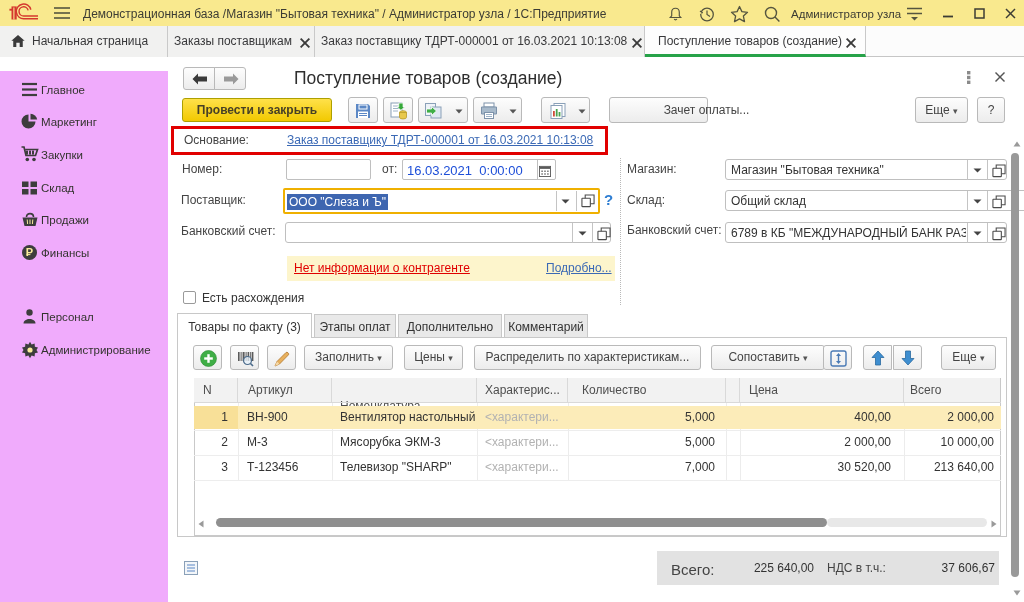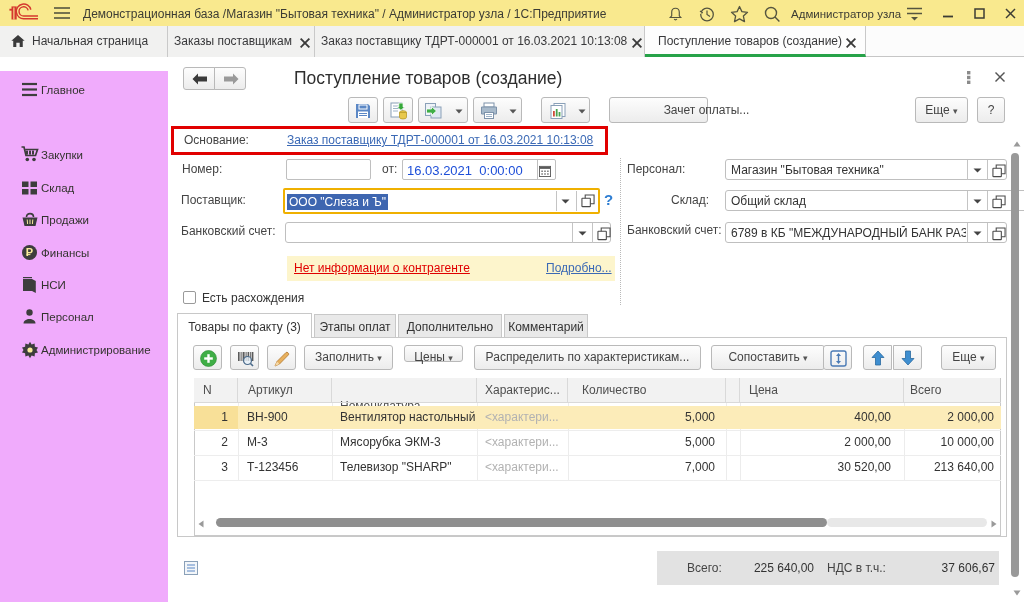--- a/index.html
+++ b/index.html
@@ -154,20 +154,27 @@
     <div class="sbitem" style="top:8px;">
       <svg width="17" height="17" viewBox="0 0 17 17">
           <g stroke="#3d3d3d" stroke-width="2.2">
             <line x1="1" y1="3" x2="16" y2="3"></line>
             <line x1="1" y1="8.5" x2="16" y2="8.5"></line>
             <line x1="1" y1="14" x2="16" y2="14"></line>
           </g>
         </svg>
       <div class="lbl">Главное</div>
     </div>
+    <div class="sbitem" style="top:40px;">
+      <svg width="17" height="17" viewBox="0 0 17 17">
+        <path d="M7.5,1.5 A7,7 0 1 0 14.5,8.5 L7.5,8.5 Z" fill="#3d3d3d"></path>
+        <path d="M9.5,0.8 A6.8,6.8 0 0 1 16.2,6.5 L9.5,6.5 Z" fill="#3d3d3d"></path>
+      </svg>
+      <div class="lbl">Маркетинг</div>
+    </div>
     <div class="sbitem" style="top:73px;">
       <svg width="18" height="17" viewBox="0 0 18 17">
         <path d="M0.5,1 L3,1 L5,9.5 L14.5,9.5 L16.5,3.5 L4.5,3.5" fill="none" stroke="#3d3d3d" stroke-width="1.7"></path>
         <rect x="5" y="4.6" width="2" height="4" fill="#3d3d3d"></rect>
           <rect x="8" y="4.6" width="2" height="4" fill="#3d3d3d"></rect>
           <rect x="11" y="4.6" width="2" height="4" fill="#3d3d3d"></rect>
         <circle cx="6.3" cy="13.5" r="1.8" fill="#3d3d3d"></circle>
           <circle cx="13" cy="13.5" r="1.8" fill="#3d3d3d"></circle>
       </svg>
       <div class="lbl">Закупки</div>
@@ -196,28 +203,20 @@
       <div class="lbl">Продажи</div>
     </div>
     <div class="sbitem" style="top:171px;">
       <svg width="17" height="17" viewBox="0 0 17 17">
         <circle cx="8.5" cy="8.5" r="7.5" fill="#3d3d3d"></circle>
         <text x="8.5" y="12.4" font-size="11" font-weight="bold" fill="#faec9c" text-anchor="middle" font-family="Liberation Sans">P</text>
         <line x1="5.6" y1="10.6" x2="9.4" y2="10.6" stroke="#faec9c" stroke-width="1"></line>
       </svg>
       <div class="lbl">Финансы</div>
     </div>
-    <div class="sbitem" style="top:203px;">
-      <svg width="17" height="17" viewBox="0 0 17 17">
-        <rect x="2" y="3" width="9" height="12" fill="#3d3d3d"></rect>
-        <path d="M11,3 L14.8,5 L14.8,17 L11,15 Z" fill="#3d3d3d"></path>
-        <rect x="2" y="1" width="9" height="1.2" fill="#3d3d3d"></rect>
-      </svg>
-      <div class="lbl">НСИ</div>
-    </div>
     <div class="sbitem" style="top:235px;">
       <svg width="17" height="17" viewBox="0 0 17 17">
         <circle cx="8.5" cy="4.5" r="3.2" fill="#3d3d3d"></circle>
         <path d="M2.5,15.5 C2.5,9.5 14.5,9.5 14.5,15.5 Z" fill="#3d3d3d"></path>
       </svg>
       <div class="lbl">Персонал</div>
     </div>
     <div class="sbitem" style="top:268px;">
       <svg width="18" height="18" viewBox="0 0 18 18">
         <path d="M9,0.8 L10.6,3.4 L13.6,2.6 L13.9,5.7 L17,6.4 L15.5,9 L17,11.6 L13.9,12.3 L13.6,15.4 L10.6,14.6 L9,17.2 L7.4,14.6 L4.4,15.4 L4.1,12.3 L1,11.6 L2.5,9 L1,6.4 L4.1,5.7 L4.4,2.6 L7.4,3.4 Z" fill="#3d3d3d"></path>
@@ -247,20 +246,23 @@
           <rect x="0" y="9.6" width="3.4" height="3.4"></rect>
         </g>
       </svg>
     <svg class="abs" style="left:825px;top:15px;" width="10" height="10" viewBox="0 0 10 10">
         <g stroke="#555" stroke-width="1.4">
           <line x1="0.5" y1="0.5" x2="9.5" y2="9.5"></line>
           <line x1="9.5" y1="0.5" x2="0.5" y2="9.5"></line>
         </g>
       </svg>
 
+    <div class="abs" style="left:12px;top:41px;width:150px;height:24px;background:linear-gradient(#ffe14a,#f2c900);border:1px solid #ada000;border-radius:3px;">
+      <div style="text-align:center;margin-top:4px;font-weight:bold;font-size:12px;color:#474026;">Провести и закрыть</div>
+    </div>
     <div class="btn" style="left:178px;top:40px;width:30px;height:26px;">
       <svg style="position:absolute;left:6px;top:5px;" width="16" height="16" viewBox="0 0 16 16">
         <path d="M1,1 L13,1 L15,3 L15,15 L1,15 Z" fill="#5b87c5"></path>
         <rect x="3.5" y="1.5" width="9" height="5" fill="#fff"></rect>
           <rect x="4.5" y="2.5" width="7" height="3" fill="#5b87c5"></rect>
         <rect x="3" y="8.5" width="10" height="6.5" fill="#fff"></rect>
           <g stroke="#5b87c5" stroke-width="1">
             <line x1="4" y1="10.5" x2="12" y2="10.5"></line>
             <line x1="4" y1="12.5" x2="12" y2="12.5"></line>
           </g>
@@ -375,36 +377,36 @@
         </svg>
       <svg style="position:absolute;left:311px;top:4px;" width="14" height="14" viewBox="0 0 15 15">
           <g fill="none" stroke="#4a4a4a" stroke-width="1.15">
             <rect x="1" y="4.5" width="9" height="9" rx="0.5"></rect>
             <path d="M4.5,4.5 L4.5,1 L14,1 L14,10.5 L10,10.5"></path>
           </g>
         </svg>
     </div>
 
     <div class="abs" style="left:450px;top:101px;width:1px;height:147px;border-left:1px dotted #b9b9b9;"></div>
-    <label style="left:457px;top:105px;">Персонал:</label>
+    <label style="left:457px;top:105px;">Магазин:</label>
     <div class="inp" style="left:555px;top:102px;width:282px;height:21px;border-radius:3px;">
       <div style="position:absolute;left:5px;top:3px;font-size:12px;color:#333;white-space:nowrap;overflow:hidden;width:235px;">Магазин "Бытовая техника"</div>
       <div style="position:absolute;left:241px;top:0px;width:1px;height:20px;background:#c4c4c4;"></div>
       <div style="position:absolute;left:261px;top:0px;width:1px;height:20px;background:#c4c4c4;"></div>
       <svg style="position:absolute;left:247px;top:8px;" width="9" height="5" viewBox="0 0 9 5">
           <path d="M0.5,0.5 L8.5,0.5 L4.5,4.5 Z" fill="#444"></path>
         </svg>
       <svg style="position:absolute;left:266px;top:4px;" width="14" height="14" viewBox="0 0 15 15">
           <g fill="none" stroke="#4a4a4a" stroke-width="1.15">
             <rect x="1" y="4.5" width="9" height="9" rx="0.5"></rect>
             <path d="M4.5,4.5 L4.5,1 L14,1 L14,10.5 L10,10.5"></path>
           </g>
         </svg>
     </div>
-    <label style="left:457px;top:136px;margin-left:44px;">Склад:</label>
+    <label style="left:457px;top:136px;">Склад:</label>
     <div class="inp" style="left:555px;top:133px;width:304px;height:21px;border-radius:3px;">
       <div style="position:absolute;left:5px;top:3px;font-size:12px;color:#333;white-space:nowrap;overflow:hidden;width:235px;">Общий склад</div>
       <div style="position:absolute;left:241px;top:0px;width:1px;height:20px;background:#c4c4c4;"></div>
       <div style="position:absolute;left:261px;top:0px;width:1px;height:20px;background:#c4c4c4;"></div>
       <svg style="position:absolute;left:247px;top:8px;" width="9" height="5" viewBox="0 0 9 5">
           <path d="M0.5,0.5 L8.5,0.5 L4.5,4.5 Z" fill="#444"></path>
         </svg>
       <svg style="position:absolute;left:266px;top:4px;" width="14" height="14" viewBox="0 0 15 15">
           <g fill="none" stroke="#4a4a4a" stroke-width="1.15">
             <rect x="1" y="4.5" width="9" height="9" rx="0.5"></rect>
@@ -475,21 +477,21 @@
       </div>
       <div class="btn" style="left:89px;top:7px;width:29px;height:25px;">
         <svg style="position:absolute;left:6px;top:5px;" width="16" height="16" viewBox="0 0 16 16">
           <path d="M1,15 L3,10.5 L12,1.5 C13,0.5 15.5,2.5 14.5,3.8 L5.5,13 Z" fill="#e8b05c" stroke="#b8803a" stroke-width="0.9"></path>
           <path d="M1,15 L3,10.5 L5.5,13 Z" fill="#f5d9a8"></path>
         </svg>
       </div>
       <div class="btn" style="left:126px;top:7px;width:89px;height:25px;">
         <div class="bt" style="top:4px;">Заполнить <span style="font-size:9px;color:#555;">▾</span></div>
       </div>
-      <div class="btn" style="left:226px;top:7px;width:59px;height:17px;">
+      <div class="btn" style="left:226px;top:7px;width:59px;height:25px;">
         <div class="bt" style="top:4px;">Цены <span style="font-size:9px;color:#555;">▾</span></div>
       </div>
       <div class="btn" style="left:296px;top:7px;width:227px;height:25px;">
         <div class="bt" style="top:4px;">Распределить по характеристикам...</div>
       </div>
       <div class="btn" style="left:533px;top:7px;width:114px;height:25px;">
         <div class="bt" style="top:4px;">Сопоставить <span style="font-size:9px;color:#555;">▾</span></div>
       </div>
       <div class="btn" style="left:645px;top:7px;width:29px;height:25px;">
         <svg style="position:absolute;left:6px;top:4px;" width="17" height="17" viewBox="0 0 17 17">
@@ -588,21 +590,21 @@
 
     <svg class="abs" style="left:14px;top:504px;" width="14" height="14" viewBox="0 0 14 14">
       <rect x="0.5" y="0.5" width="13" height="13" fill="#f3f6f9" stroke="#8aa0b8" stroke-width="1"></rect>
       <g stroke="#5b87c5" stroke-width="1">
           <line x1="3" y1="4" x2="11" y2="4"></line>
           <line x1="3" y1="7" x2="11" y2="7"></line>
           <line x1="3" y1="10" x2="11" y2="10"></line>
         </g>
     </svg>
     <div class="abs" style="left:487px;top:494px;width:342px;height:34px;background:#e2e2e2;">
-      <div style="position:absolute;left:30px;top:10px;font-size:12px;color:#444;">Всего:</div>
+      <div style="position:absolute;left:14px;top:10px;font-size:15px;color:#444;">Всего:</div>
       <div style="position:absolute;left:61px;top:10px;width:96px;text-align:right;font-size:12px;color:#333;">225 640,00</div>
       <div style="position:absolute;left:170px;top:10px;font-size:12px;color:#444;">НДС в т.ч.:</div>
       <div style="position:absolute;left:239px;top:10px;width:99px;text-align:right;font-size:12px;color:#333;">37 606,67</div>
     </div>
 
     <svg class="abs" style="left:843px;top:84px;" width="8" height="6" viewBox="0 0 8 6">
         <path d="M4,0.5 L7.5,5.5 L0.5,5.5 Z" fill="#9a9a9a"></path>
       </svg>
     <div class="abs" style="left:841px;top:96px;width:8px;height:424px;background:#999999;border-radius:4px;"></div>
     <svg class="abs" style="left:843px;top:533px;" width="8" height="6" viewBox="0 0 8 6">

